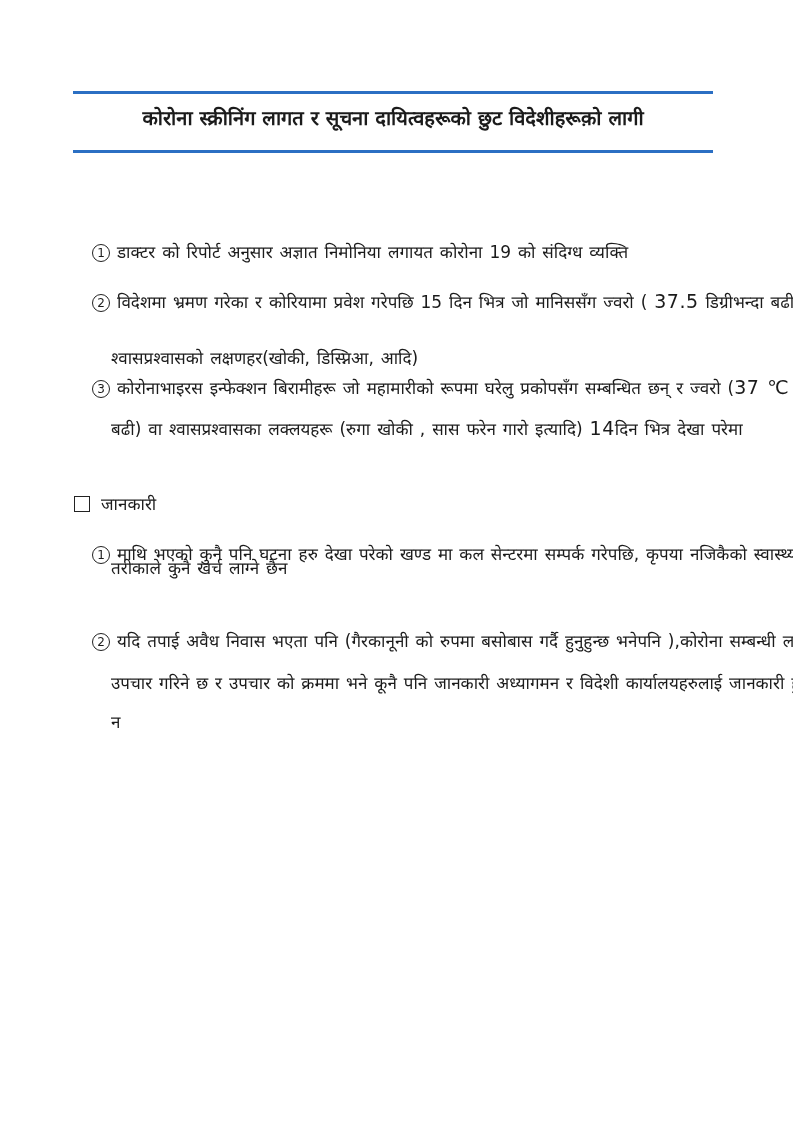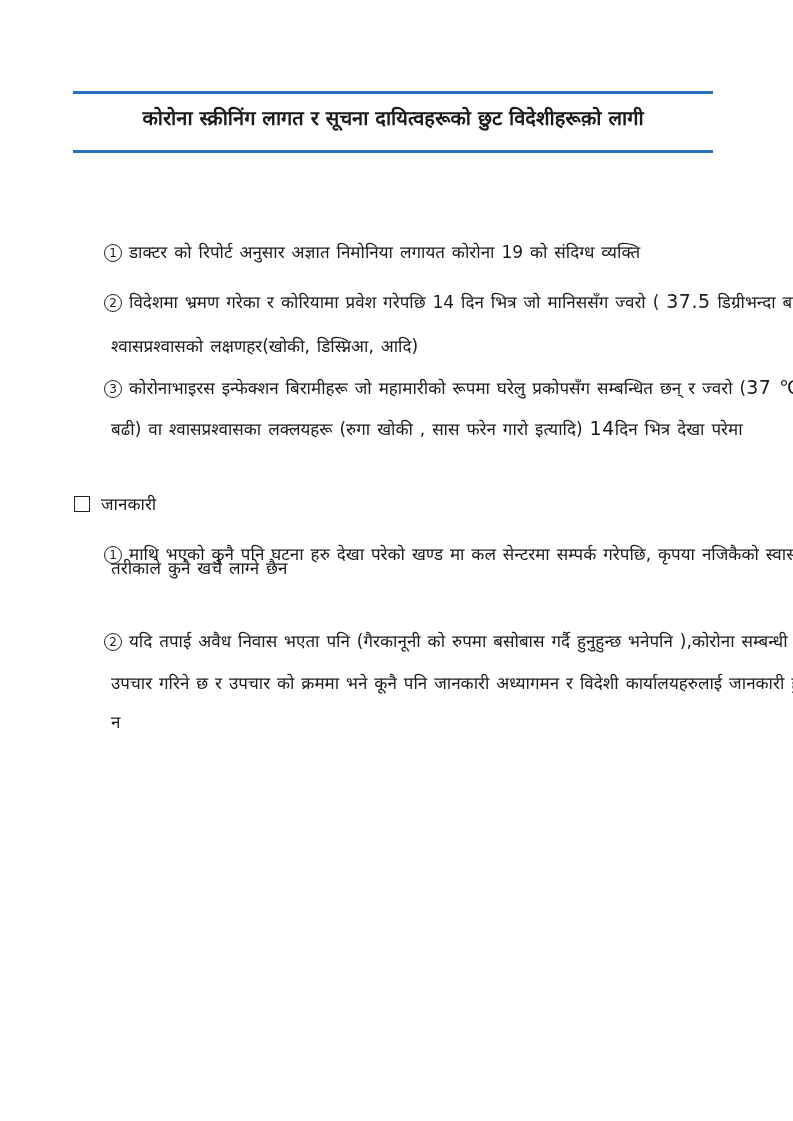--- a/index.html
+++ b/index.html
@@ -12,21 +12,21 @@
   .rule-bottom { top:150px; }
   .title {
     position:absolute; left:73px; top:104px; width:640px;
     text-align:center; font-size:20px; font-weight:600; white-space:nowrap;
   }
   .heading-row { position:absolute; left:74px; font-size:17px; white-space:nowrap; }
   .checkbox {
     display:inline-block; width:14px; height:14px; border:1.6px solid #222222;
     vertical-align:-2px; margin-right:11px; background:#ffffff;
   }
-  .line { position:absolute; left:104px; font-size:17px; white-space:nowrap; word-spacing:1.5px; }
+  .line { position:absolute; left:92px; font-size:17px; white-space:nowrap; word-spacing:1.5px; }
   .line.cont { left:111px; }
   .marker {
     display:inline-block; width:16px; height:16px; border:1.1px solid #222222;
     border-radius:50%; text-align:center; font-size:12px; line-height:16px;
     margin-right:7px; vertical-align:1px; word-spacing:normal;
   }
   .big-num { font-size:19px; letter-spacing:0.5px; }
 </style>
 </head>
 <body>
@@ -36,23 +36,23 @@
   <div class="rule rule-top"></div>
   <div class="title">कोरोना स्क्रीनिंग लागत र सूचना दायित्वहरूको छुट विदेशीहरूक़ो लागी</div>
   <div class="rule rule-bottom"></div>
 
 
   <div class="line" style="top:240px">
     <span class="marker">1</span><span>डाक्टर को रिपोर्ट अनुसार अज्ञात निमोनिया लगायत कोरोना 19 को संदिग्ध व्यक्ति</span>
   </div>
 
   <div class="line" style="top:290px">
-    <span class="marker">2</span><span>विदेशमा भ्रमण गरेका र  कोरियामा प्रवेश गरेपछि 14 दिन भित्र जो मानिससँग ज्वरो ( </span><span class="big-num">37.5</span><span> डिग्रीभन्दा बढी) वा</span>
+    <span class="marker">2</span><span>विदेशमा भ्रमण गरेका र  कोरियामा प्रवेश गरेपछि 15 दिन भित्र जो मानिससँग ज्वरो ( </span><span class="big-num">37.5</span><span> डिग्रीभन्दा बढी) वा</span>
   </div>
-  <div class="line cont" style="top:334px">
+  <div class="line cont" style="top:346px">
     <span>श्वासप्रश्वासको लक्षणहर(खोकी, डिस्प्निआ, आदि)</span>
   </div>
 
   <div class="line" style="top:376px">
     <span class="marker">3</span><span>कोरोनाभाइरस इन्फेक्शन बिरामीहरू जो महामारीको रूपमा घरेलु प्रकोपसँग सम्बन्धित छन् र ज्वरो (</span><span class="big-num">37 ℃</span><span> भन्दा</span>
   </div>
   <div class="line cont" style="top:417px">
     <span>बढी) वा श्वासप्रश्वासका लक्लयहरू (रुगा खोकी , सास फरेन गारो  इत्यादि) </span><span class="big-num">14</span><span>दिन भित्र देखा परेमा</span>
   </div>
 

